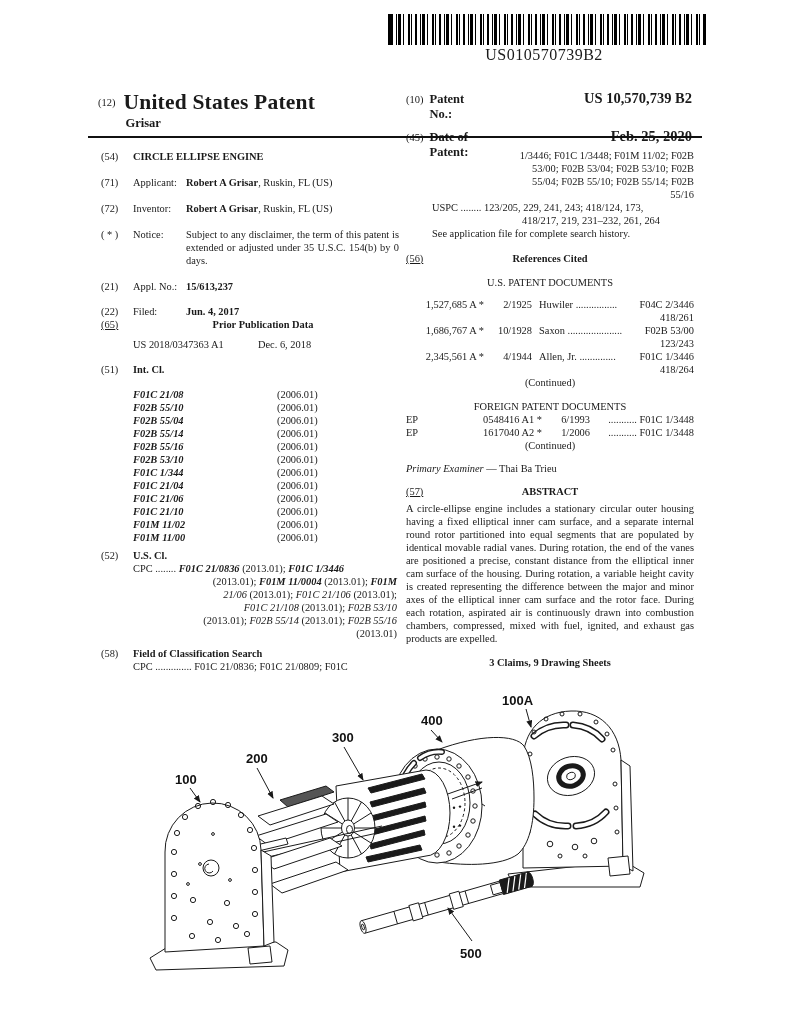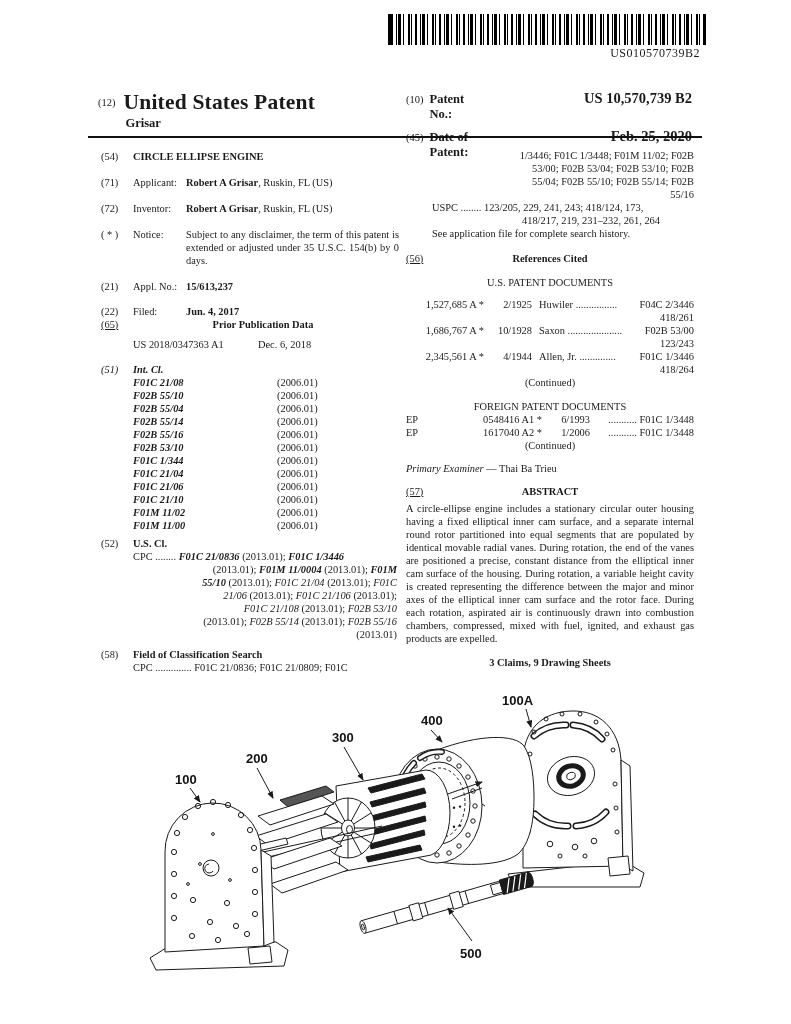--- a/index.html
+++ b/index.html
@@ -7,21 +7,21 @@
     font-family:"Liberation Serif", serif;color:#1a1a1a;overflow:hidden;margin:0 auto;}
   .abs{position:absolute;}
   .b{font-weight:bold;}
   .i{font-style:italic;}
   .bi{font-weight:bold;font-style:italic;}
 
   
   .barcode{left:388px;top:14px;width:312px;height:31px;
     background:repeating-linear-gradient(90deg,#000 0 2px,#fff 2px 5px,#000 5px 6px,#fff 6px 7px,#000 7px 10px,#fff 10px 12px,#000 12px 13px,#fff 13px 17px,#000 17px 19px,#fff 19px 20px,#000 20px 21px,#fff 21px 24px);
     border-left:3px solid #000;border-right:3px solid #000;}
-  .barcode-text{left:388px;top:46px;width:312px;text-align:right;font-size:12px;letter-spacing:.5px;}
+  .barcode-text{left:388px;top:46px;width:312px;text-align:center;font-size:16px;letter-spacing:.5px;}
 
   
   .hdr-num{font-size:10.5px;}
   .hdr-title{font-size:21.5px;font-weight:bold;letter-spacing:.2px;}
   .hdr-name{font-size:12.5px;font-weight:bold;}
   .hdr-right{left:406px;top:90px;width:286px;font-size:12.5px;}
   .hdr-row{display:flex;align-items:baseline;margin-bottom:6px;}
   .hdr-row .hdr-num{margin-right:6px;}
   .hdr-row .lab{font-weight:bold;}
   .hdr-row .val{font-weight:bold;font-size:14.5px;margin-left:auto;}
@@ -133,21 +133,21 @@
     </div>
     <div class="rel sec">
       <span class="num-abs">(65)</span>
       <div class="h-ctr" style="padding-left:26px;">Prior Publication Data</div>
       <div style="display:flex;margin-top:7px;margin-left:32px;">
         <span style="width:125px;">US 2018/0347363 A1</span>
         <span>Dec. 6, 2018</span>
       </div>
     </div>
     <div class="rel" style="margin-bottom:5px;">
-      <div class="row" style="margin-bottom:0;font-style:italic;">
+      <div class="row" style="margin-bottom:12px;">
         <span class="n">(51)</span>
         <span class="b">Int. Cl.</span>
       </div>
       <div class="ind">
         <div class="icl-row">
             <span class="icl-code">F01C 21/08</span>
             <span>(2006.01)</span>
           </div>
         <div class="icl-row">
             <span class="icl-code">F02B 55/10</span>
@@ -196,21 +196,20 @@
       </div>
     </div>
     <div class="rel" style="margin-bottom:7px;">
       <div class="row" style="margin-bottom:0;">
         <span class="n">(52)</span>
         <span class="b">U.S. Cl.</span>
       </div>
       <div class="uscl">
         <div class="uscl-line first"><span>CPC ........ </span><span class="bi">F01C 21/0836</span><span> (2013.01); </span><span class="bi">F01C 1/3446</span></div>
         <div class="uscl-line"><span>(2013.01); </span><span class="bi">F01M 11/0004</span><span> (2013.01); </span><span class="bi">F01M</span></div>
-        <div class="uscl-line"><span class="bi">55/10</span><span> (2013.01); </span><span class="i">F01C 21/04</span><span> (2013.01); </span><span class="i">F01C</span></div>
         <div class="uscl-line"><span class="i">21/06</span><span> (2013.01); </span><span class="i">F01C 21/106</span><span> (2013.01);</span></div>
         <div class="uscl-line"><span class="i">F01C 21/108</span><span> (2013.01); </span><span class="i">F02B 53/10</span></div>
         <div class="uscl-line"><span>(2013.01); </span><span class="i">F02B 55/14</span><span> (2013.01); </span><span class="i">F02B 55/16</span></div>
         <div class="uscl-line"><span>(2013.01)</span></div>
       </div>
     </div>
     <div class="rel">
       <div class="row" style="margin-bottom:0;">
         <span class="n">(58)</span>
         <span class="b">Field of Classification Search</span>

